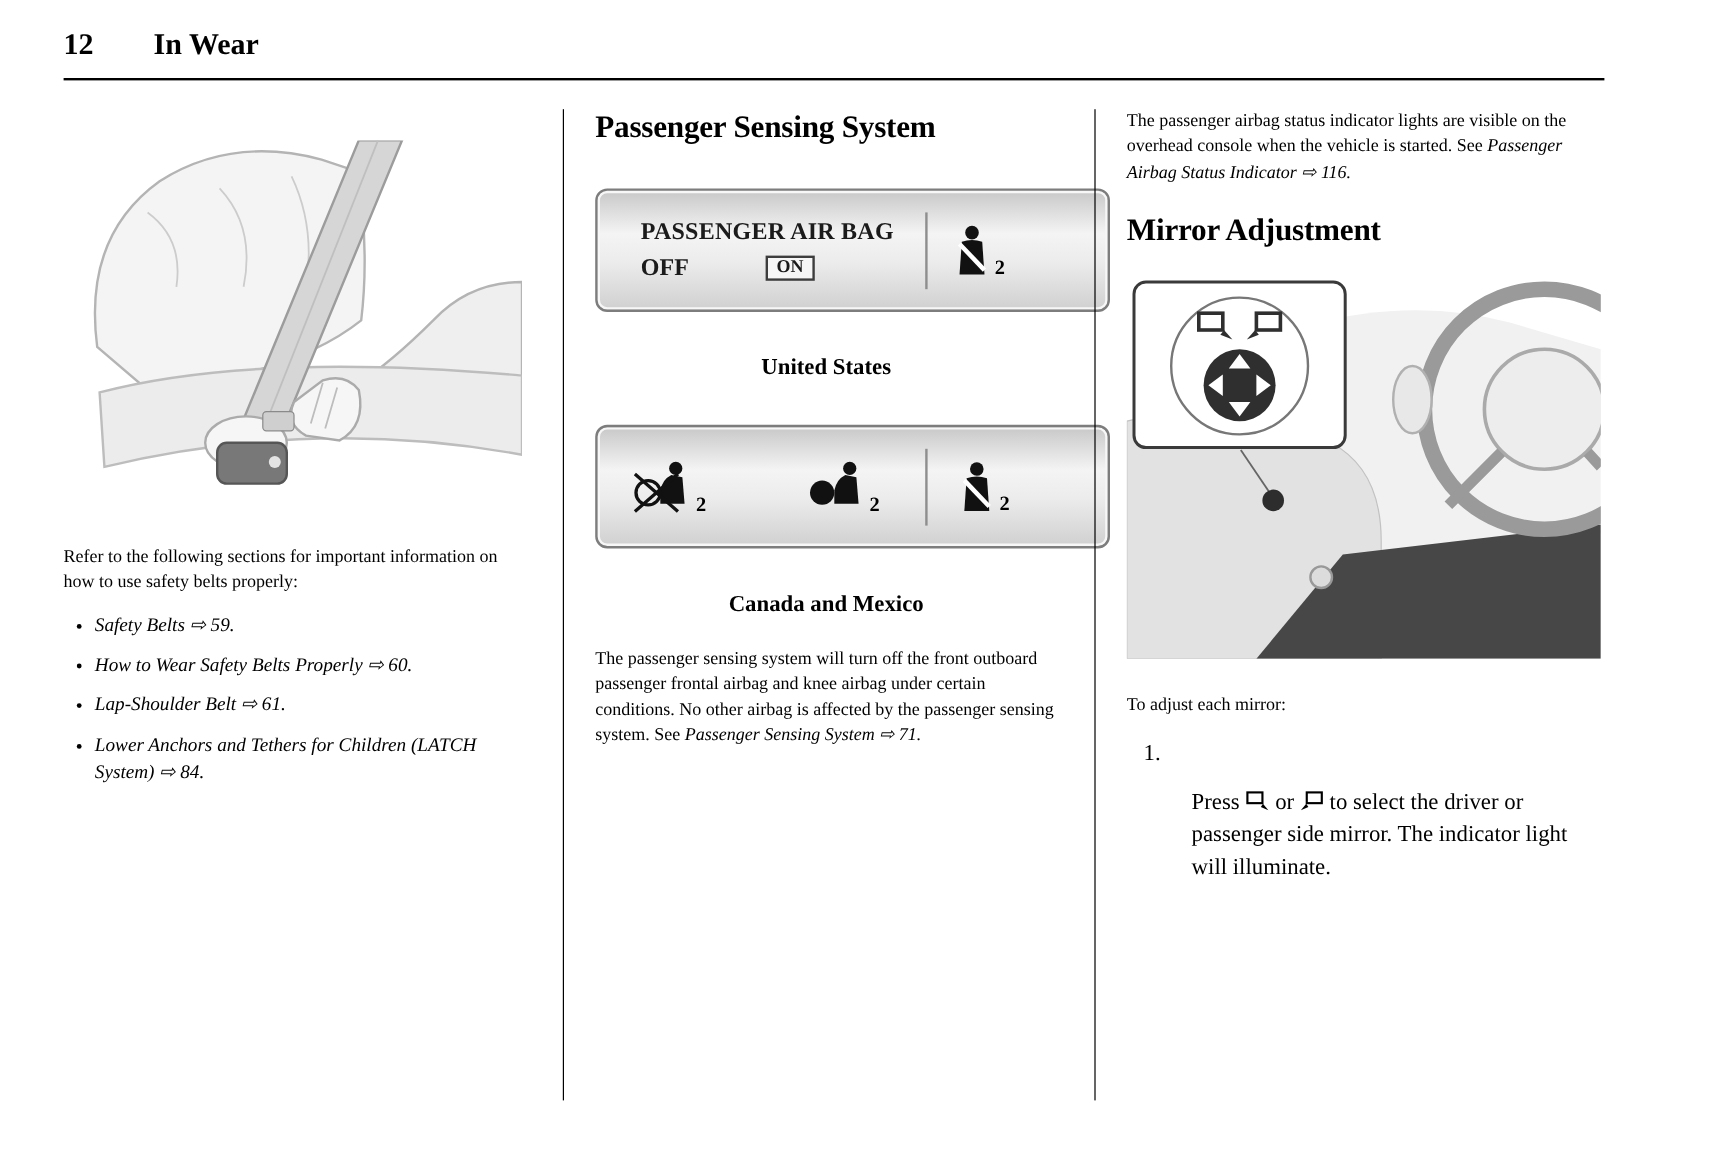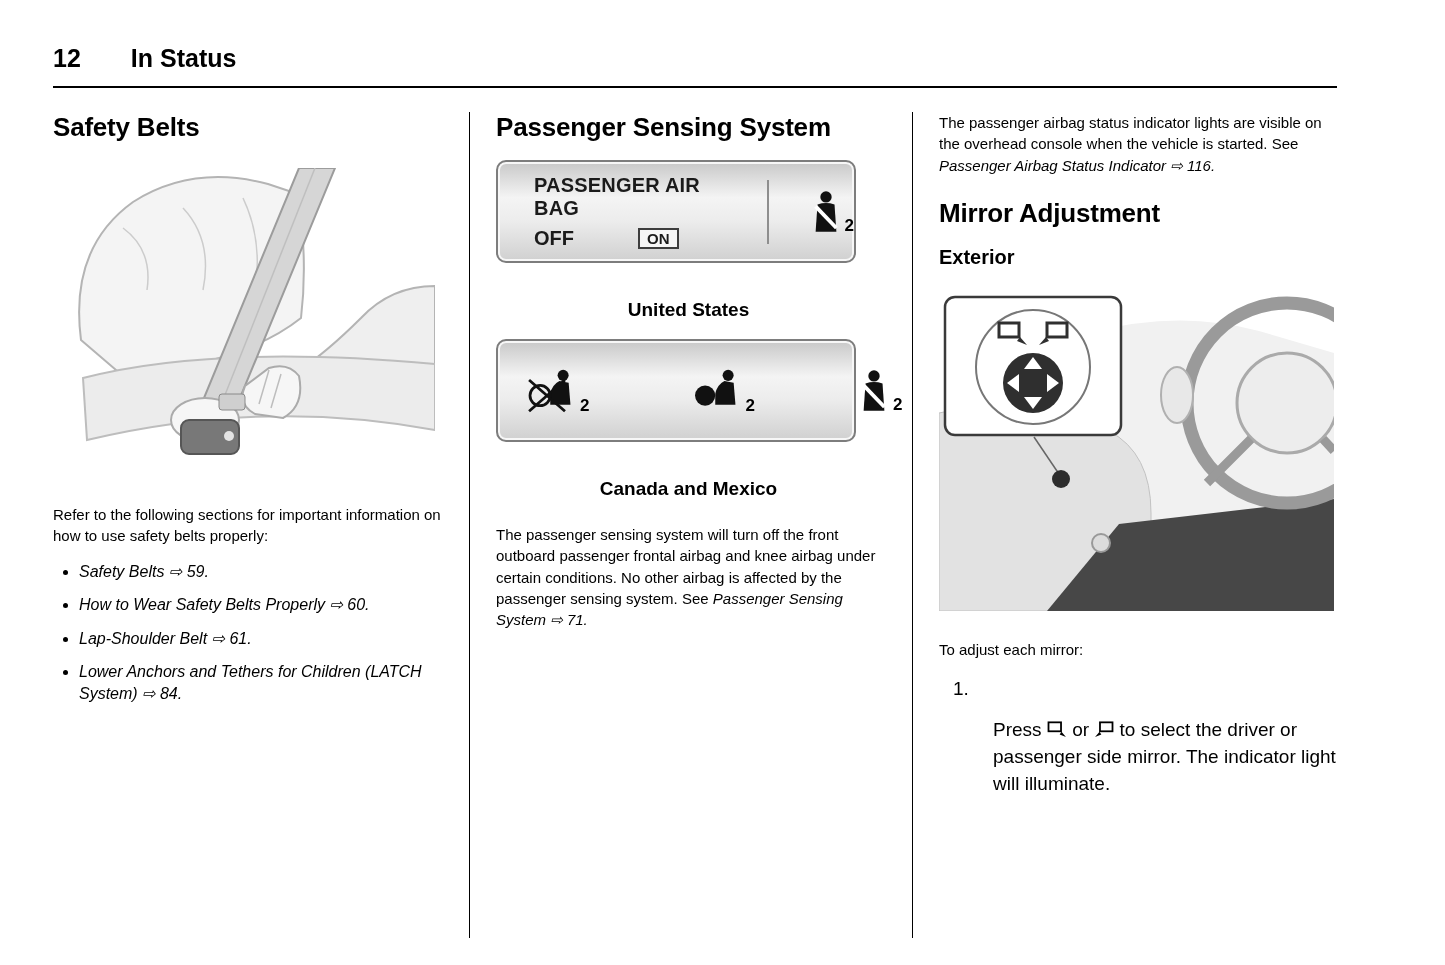--- a/index.html
+++ b/index.html
@@ -2,45 +2,45 @@
 <html><head>
 <meta charset="utf-8">
 <style>
   * { margin:0; padding:0; box-sizing:border-box; }
   html,body { background:#fff; }
   body {
     width:1445px; height:965px; overflow:hidden;
     color:#000;
     font-family:"Liberation Sans", sans-serif;
   }
-  .page { padding:44px 0 0 53px; }
+  .page { padding:24px 0 0 53px;font-family:Liberation Serif, serif; }
 
   .header { display:flex; align-items:baseline; gap:50px; font-size:25px; font-weight:700; }
   .top-rule { width:1284px; height:2px; background:#000; margin-top:13px; }
 
   .columns { display:grid; grid-template-columns:390px 1px 390px 1px 398px; column-gap:26px; margin-top:24px; }
   .vrule { width:1px; height:826px; background:#000; }
 
   h2 { font-size:26px; font-weight:700; line-height:1.16; letter-spacing:-0.2px; }
   h3 { font-size:20px; font-weight:700; }
   .body-text { font-size:15px; line-height:1.42; }
   .it { font-style:italic; }
 
   
   .fig-belt { margin:26px 0 30px 10px; }
   .col1 ul { margin:14px 0 0 6px; padding-left:20px; }
   .col1 li { font-style:italic; font-size:16px; line-height:1.4; margin-bottom:11px; }
 
   
   .panel {
-    width:360px; height:103px; margin-top:18px;
+    width:429px; height:103px; margin-top:36px;
     border:2px solid #7d7d7d; border-radius:10px;
     background:linear-gradient(180deg,#c8c8c8 0%,#f4f4f4 36%,#ececec 60%,#d0d0d0 100%);
     box-shadow:inset 0 0 0 2px #f7f7f7;
-    display:flex; align-items:center;gap:20px;
+    display:flex; align-items:center;
   }
   .panel-text { padding-left:36px; }
   .panel-title { font-size:20px; font-weight:600; color:#1b1b1b; letter-spacing:0.2px; }
   .panel-row2 { display:flex; align-items:center; gap:64px; margin-top:7px; font-size:20px; font-weight:600; color:#1b1b1b; }
   .on-box { border:2px solid #3d3d3d; background:#f6f6f6; padding:0 7px; font-size:15px; }
   .panel-divider { width:2px; height:64px; background:#8e8e8e; }
   .panel1 .panel-divider { margin:0 20px 0 26px; }
   .icon-group { display:flex; align-items:flex-end; }
   .sub { font-size:17px; font-weight:700; line-height:1; margin-left:2px; }
 
@@ -63,28 +63,27 @@
   .step-body { flex:1;margin-top:41px; }
   .inline-icon { vertical-align:-2px; }
 </style>
 </head>
 <body>
 
 <div class="page">
 
   <div class="header">
     <span>12</span>
-    <span>In Status</span>
+    <span>In Wear</span>
   </div>
   <div class="top-rule"></div>
 
   <div class="columns">
 
     <section class="col1">
-      <h2>Safety Belts</h2>
 
       <figure class="fig-belt">
         <svg width="372" height="302" viewBox="0 0 372 302">
           <rect width="372" height="302" fill="#ffffff"></rect>
           <path d="M18,172 Q6,80 70,34 Q130,-4 205,16 L235,26 Q245,92 238,150 Q180,196 60,208 Z" fill="#f4f4f4" stroke="#b4b4b4" stroke-width="2"></path>
           <path d="M60,60 Q90,82 84,122 M120,40 Q150,72 140,122 M180,30 Q200,72 192,122" fill="none" stroke="#cccccc" stroke-width="1.5"></path>
           <path d="M372,118 Q328,118 298,150 Q264,184 234,204 L264,246 Q320,220 372,210 Z" fill="#efefef" stroke="#b4b4b4" stroke-width="2"></path>
           <path d="M20,210 Q150,176 372,196 L372,262 Q200,230 24,272 Z" fill="#ececec" stroke="#bdbdbd" stroke-width="2"></path>
           <path d="M236,0 L272,0 L172,242 L136,242 Z" fill="#d6d6d6" stroke="#9c9c9c" stroke-width="2"></path>
           <path d="M252,0 L156,242" stroke="#bfbfbf" stroke-width="1.5"></path>
@@ -166,21 +165,20 @@
 
       <p class="body-text"><span>The passenger sensing system will turn off the front outboard passenger frontal airbag and knee airbag under certain conditions. No other airbag is affected by the passenger sensing system. See </span><span class="it">Passenger Sensing System</span><span class="it"> ⇨ 71.</span></p>
     </section>
 
     <div class="vrule"></div>
 
     <section class="col3">
       <p class="body-text"><span>The passenger airbag status indicator lights are visible on the overhead console when the vehicle is started. See </span><span class="it">Passenger Airbag Status Indicator</span><span class="it"> ⇨ 116.</span></p>
 
       <h2>Mirror Adjustment</h2>
-      <h3>Exterior</h3>
 
       <figure class="fig-mirror">
         <svg width="395" height="320" viewBox="0 0 395 320">
           <rect width="395" height="320" fill="#ffffff"></rect>
           <path d="M150,42 Q240,18 320,40 L395,62 L395,320 L150,320 Z" fill="#f1f1f1"></path>
           <path d="M0,122 Q90,100 170,140 Q212,162 212,222 L212,320 L0,320 Z" fill="#e2e2e2" stroke="#c2c2c2"></path>
           <path d="M108,320 L180,233 L395,208 L395,320 Z" fill="#474747"></path>
           <circle cx="348" cy="112" r="100" fill="none" stroke="#9a9a9a" stroke-width="13"></circle>
           <circle cx="348" cy="112" r="50" fill="#ededed" stroke="#aaaaaa" stroke-width="3"></circle>
           <path d="M312,148 L268,192 M384,148 L395,160" stroke="#9a9a9a" stroke-width="9"></path>

